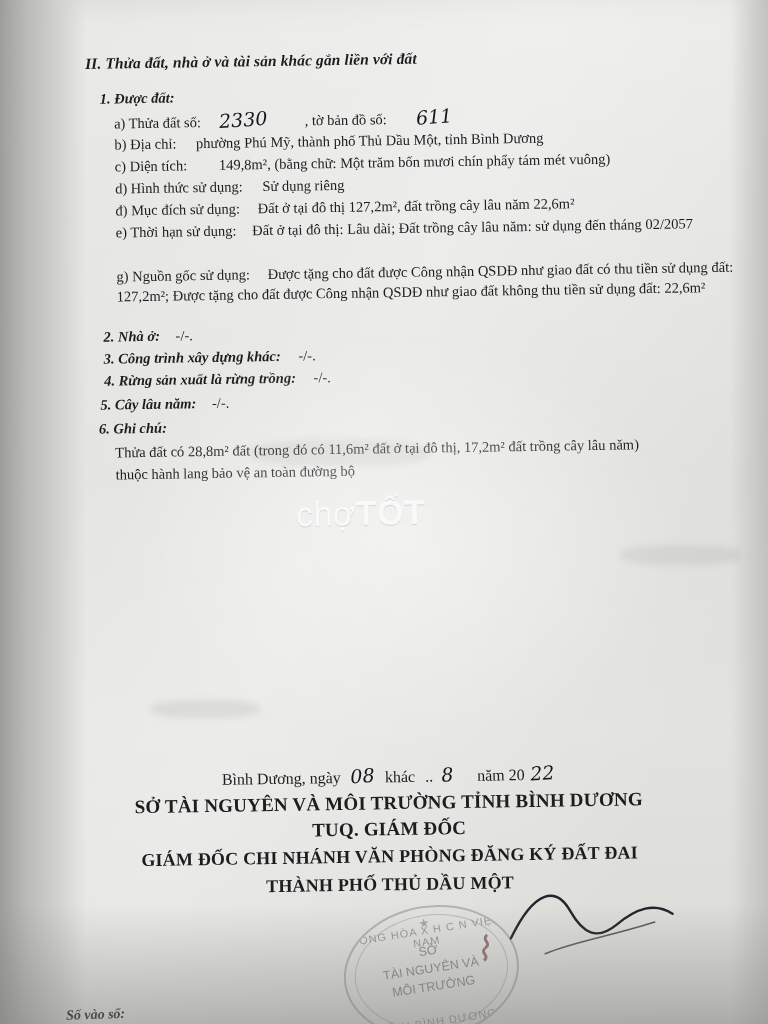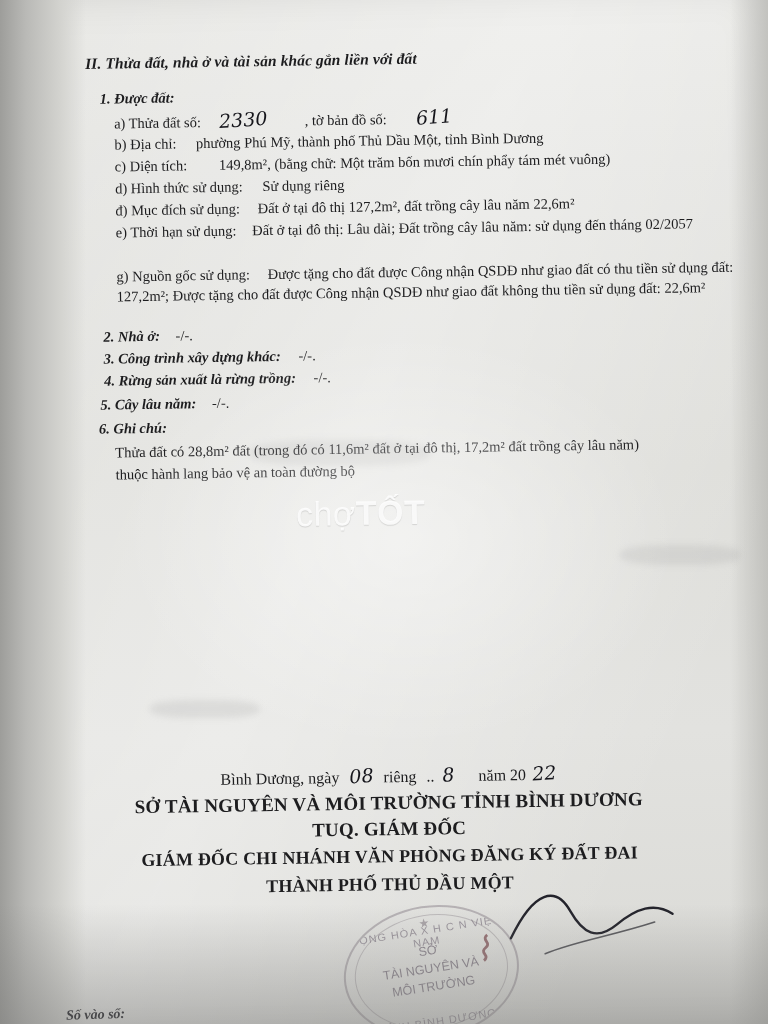--- a/index.html
+++ b/index.html
@@ -300,21 +300,21 @@
     <div class="blk line" style="left:100px; top:414px;">
       <span class="item-title">6.</span>
       <span class="item-title">Ghi chú:</span>
     </div>
     <div class="blk line" style="left:116px; top:438px; width:630px;">Thửa đất có 28,8m² đất (trong đó có 11,6m² đất ở tại đô thị, 17,2m² đất trồng cây lâu năm)</div>
     <div class="blk line" style="left:116px; top:460px; width:630px;">thuộc hành lang bảo vệ an toàn đường bộ</div>
 
     <div class="foot" style="top:764px;">
       <span class="foot-line1">Bình Dương, ngày</span>
       <span class="hand" style="margin:0 6px;">08</span>
-      <span class="foot-line1">riêng</span>
+      <span class="foot-line1">khác</span>
       <span class="foot-line1" style="margin-left:6px;">..</span>
       <span class="hand" style="margin:0 4px;">8</span>
       <span class="foot-line1" style="margin-left:16px;">năm 20</span>
       <span class="hand" style="margin-left:2px;">22</span>
     </div>
 
     <div class="foot foot-big" style="top:792px;">SỞ TÀI NGUYÊN VÀ MÔI TRƯỜNG TỈNH BÌNH DƯƠNG</div>
     <div class="foot foot-big" style="top:818px;">TUQ. GIÁM ĐỐC</div>
     <div class="foot foot-big2" style="top:846px;">GIÁM ĐỐC CHI NHÁNH VĂN PHÒNG ĐĂNG KÝ ĐẤT ĐAI</div>
     <div class="foot foot-big2" style="top:874px;">THÀNH PHỐ THỦ DẦU MỘT</div>

